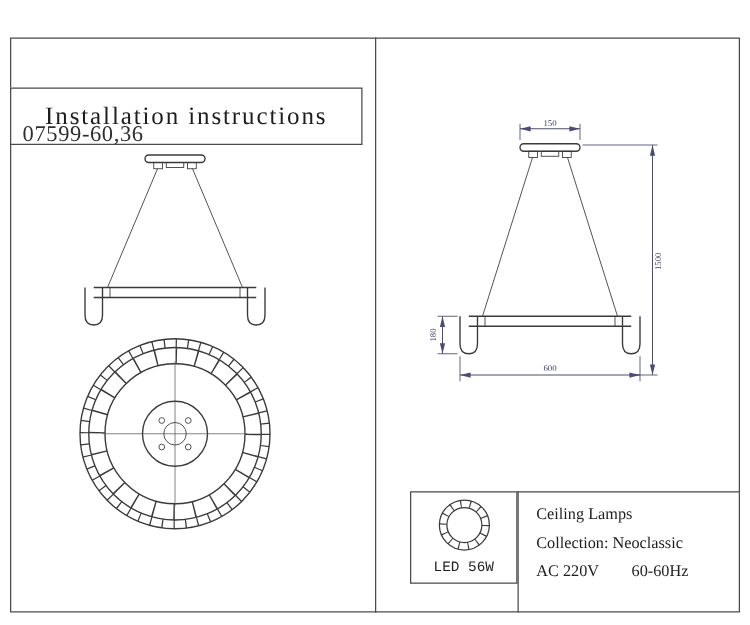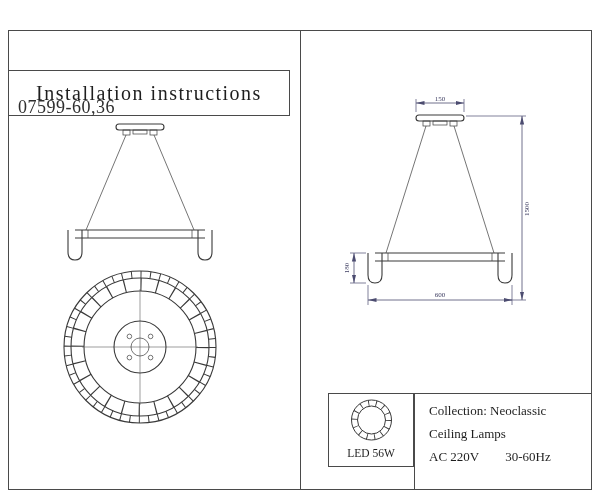--- a/index.html
+++ b/index.html
@@ -8,21 +8,21 @@
   .abs { position:absolute; }
   .page-border { left:8px; top:30px; width:584px; height:460px; border:1.5px solid #4a4a4a; }
   .title-box { left:8px; top:30px; width:282px; height:46px; border:1.5px solid #4a4a4a;
                display:flex; align-items:center; justify-content:center;
                font-size:20px; letter-spacing:1.5px; color:#1e1e1e; background:#fff;margin-top:40px; }
   .model { left:18px; top:97px; font-size:18px; letter-spacing:0.5px; color:#2e2e2e; }
   .vdiv { left:300px; top:30px; width:0; height:460px; border-left:1.3px solid #4a4a4a; }
   svg.abs { overflow:visible; }
   .led-box { left:328px; top:393px; width:86px; height:74px; border:1.3px solid #4a4a4a;
              text-align:center; background:#fff; }
-  .led-label { font-size:11.5px; color:#1e1e1e; margin-top:-3px; }
+  .led-label { font-size:11.5px; color:#1e1e1e; margin-top:-3px;font-family:Liberation Mono, monospace; }
   .spec-top-line { left:414px; top:393px; width:178px; height:0; border-top:1.3px solid #4a4a4a; }
   .spec-left-line { left:414px; top:393px; width:0; height:97px; border-left:1.3px solid #4a4a4a; }
   .spec-text { left:429px; top:399px; font-size:13px; color:#1e1e1e; line-height:23px; white-space:nowrap; }
   .gap { display:inline-block; width:26px; }
   .draw { stroke:#3a3a3a; stroke-width:1.1; fill:none; }
   .thin { stroke:#3a3a3a; stroke-width:0.7; fill:none; }
   .dim  { stroke:#4c4c70; stroke-width:0.8; fill:none; }
   .ext  { stroke:#4c4c70; stroke-width:0.7; fill:none; }
   .dimtxt { font-family:"Liberation Serif", serif; font-size:7px; fill:#3e3e62; }
 </style>
@@ -140,18 +140,18 @@
     <circle cx="41.5" cy="26" r="20" fill="none" stroke="#3a3a3a" stroke-width="1"></circle>
     <circle cx="41.5" cy="26" r="14" fill="none" stroke="#3a3a3a" stroke-width="1"></circle>
     <circle cx="41.5" cy="26" r="17" fill="none" stroke="#3a3a3a" stroke-width="6" stroke-dasharray="0.9 6.73"></circle>
   </svg>
   <div class="led-label">LED 56W</div>
 </div>
 
 <div class="abs spec-top-line"></div>
 <div class="abs spec-left-line"></div>
 <div class="abs spec-text">
+  <div>Ceiling Lamps</div>
   <div>Collection: Neoclassic</div>
-  <div>Ceiling Lamps</div>
   <div>
-    <span>AC 220V</span><span class="gap"></span><span>30-60Hz</span>
+    <span>AC 220V</span><span class="gap"></span><span>60-60Hz</span>
   </div>
 </div>
 
 </body></html>

